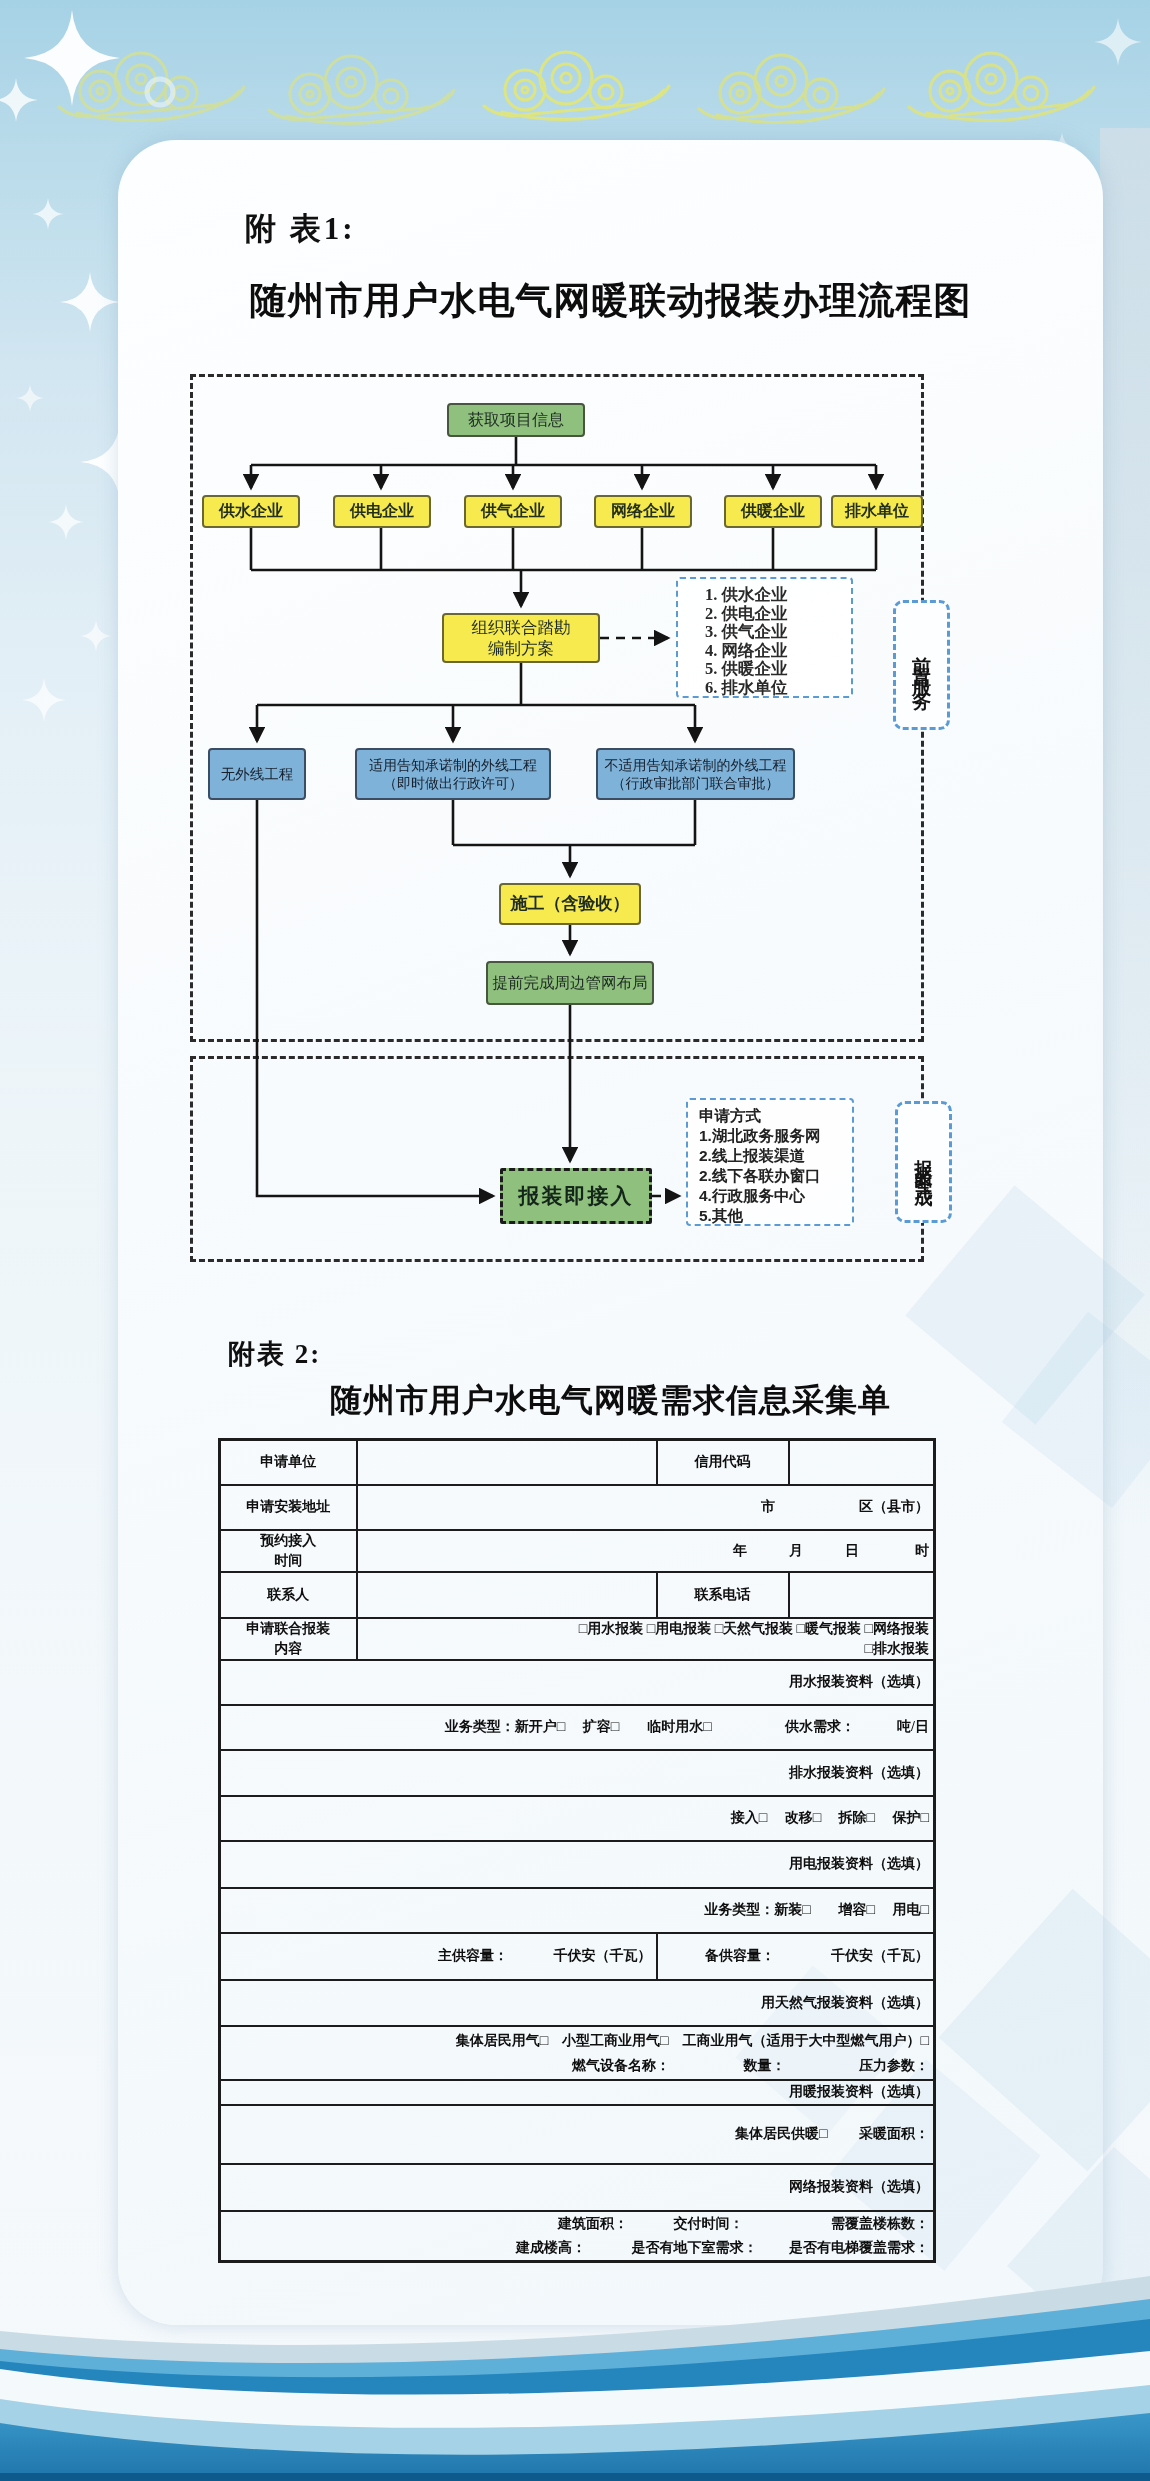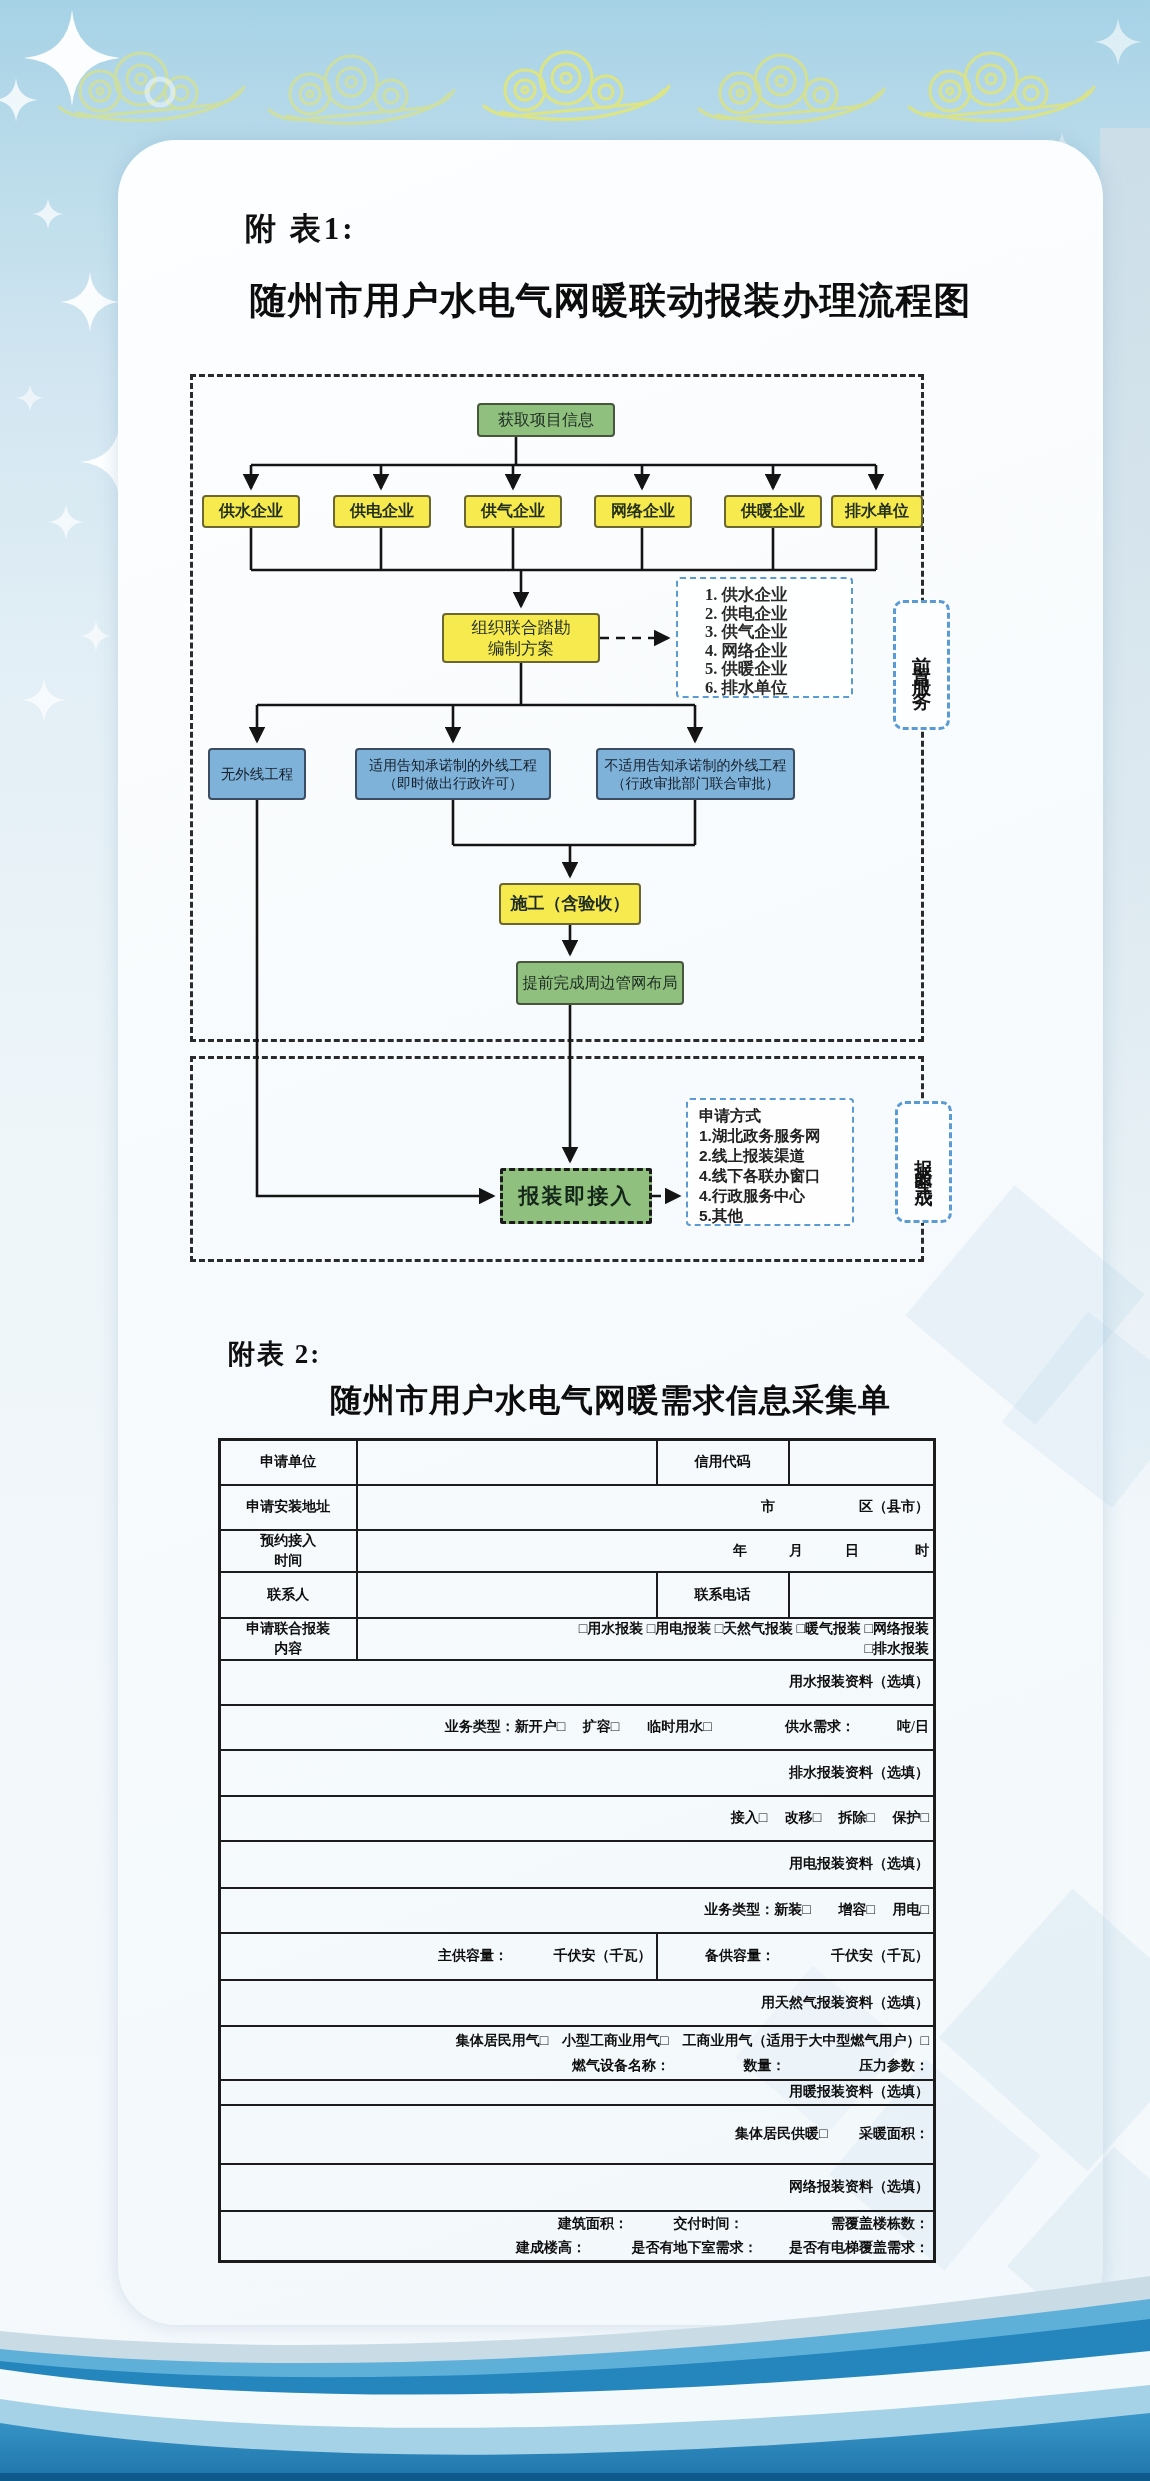--- a/index.html
+++ b/index.html
@@ -25,21 +25,21 @@
   .lbl-att2{left:228px;top:1336px;font-size:27px;letter-spacing:2px;}
   .form-title{left:118px;top:1379px;width:985px;text-align:center;font-size:32px;font-weight:700;color:#0d0d0d;letter-spacing:1px;}
   
   .dash-rect{border:3px dashed #2b2b2b;box-sizing:border-box;}
   .dash1{left:190px;top:374px;width:734px;height:668px;}
   .dash2{left:190px;top:1056px;width:734px;height:206px;}
   .connectors{left:0;top:0;width:1150px;height:1300px;}
   
   .box{display:flex;align-items:center;justify-content:center;text-align:center;
     box-sizing:border-box;color:#1e2b24;line-height:1.3;}
-  .green{background:#8fc07e;border:2px solid #48563f;border-radius:4px;margin-left:30px;}
+  .green{background:#8fc07e;border:2px solid #48563f;border-radius:4px;}
   .yellow{background:#f6ea4e;border:2px solid #6b6733;border-radius:4px;}
   .blue{background:#7fb2d8;border:2px solid #3c4d63;border-radius:4px;color:#16202e;}
   .b-start{left:447px;top:403px;width:138px;height:34px;font-size:16px;}
   .b-co{top:495px;width:98px;height:33px;font-weight:700;font-size:16px;color:#24301c;}
   .co0{left:202px;} .co1{left:333px;} .co2{left:464px;} .co3{left:594px;} .co4{left:724px;} .co5{left:831px;width:92px;}
   .b-survey{left:442px;top:613px;width:158px;height:50px;font-size:16.5px;white-space:pre-line;}
   .listbox{left:676px;top:577px;width:177px;height:121px;border:2.5px dashed #5b9bd5;border-radius:4px;
     background:rgba(255,255,255,.8);box-sizing:border-box;padding:7px 0 0 27px;
     font-weight:700;font-size:16.5px;line-height:18.5px;color:#2a2a2a;}
   .vlabel{border:3px dashed #5b9bd5;border-radius:10px;background:#fdfeff;box-sizing:border-box;
@@ -198,21 +198,21 @@
 （行政审批部门联合审批）</div>
 
   <div class="abs box yellow b-cons">施工（含验收）</div>
   <div class="abs box green b-pipe">提前完成周边管网布局</div>
   <div class="abs box b-connect">报装即接入</div>
 
   <div class="abs applybox">
     <div>申请方式</div>
     <div>1.湖北政务服务网</div>
     <div>2.线上报装渠道</div>
-    <div>4.线下各联办窗口</div>
+    <div>2.线下各联办窗口</div>
     <div>4.行政服务中心</div>
     <div>5.其他</div>
   </div>
 
   <div class="abs vlabel serif v2">报装即完成</div>
 
   <div class="abs serif att-label lbl-att2">附表 2:</div>
   <div class="abs serif form-title">随州市用户水电气网暖需求信息采集单</div>
 
   <table class="form">

